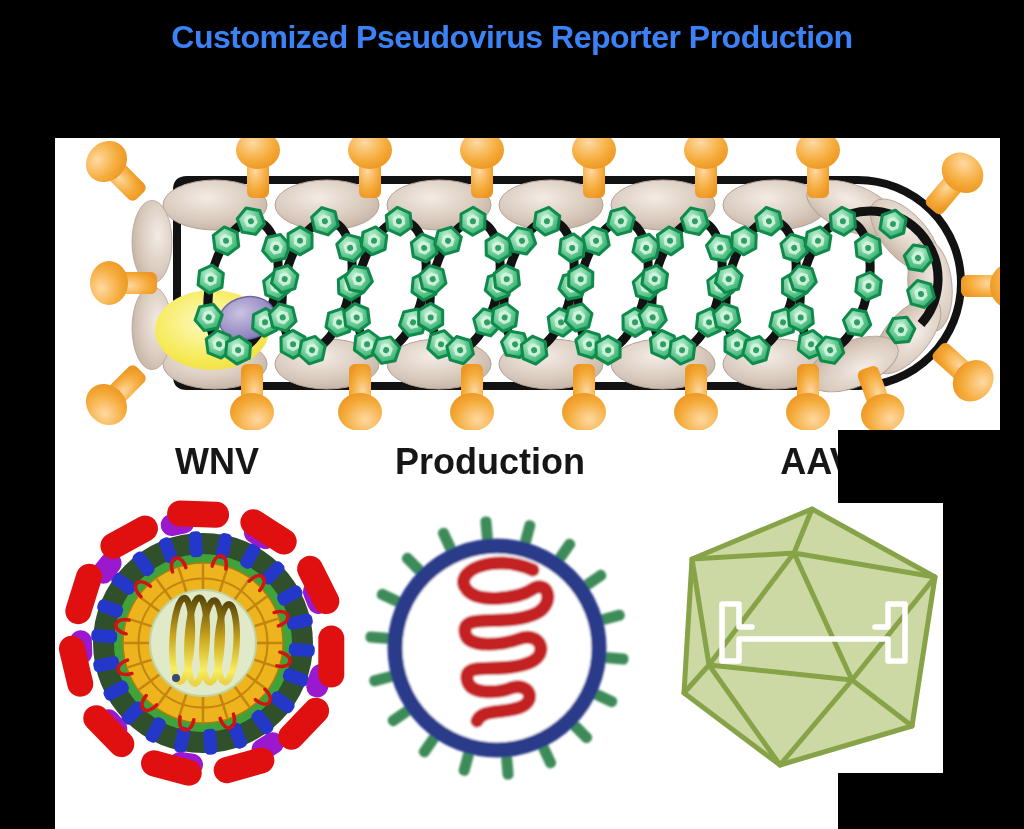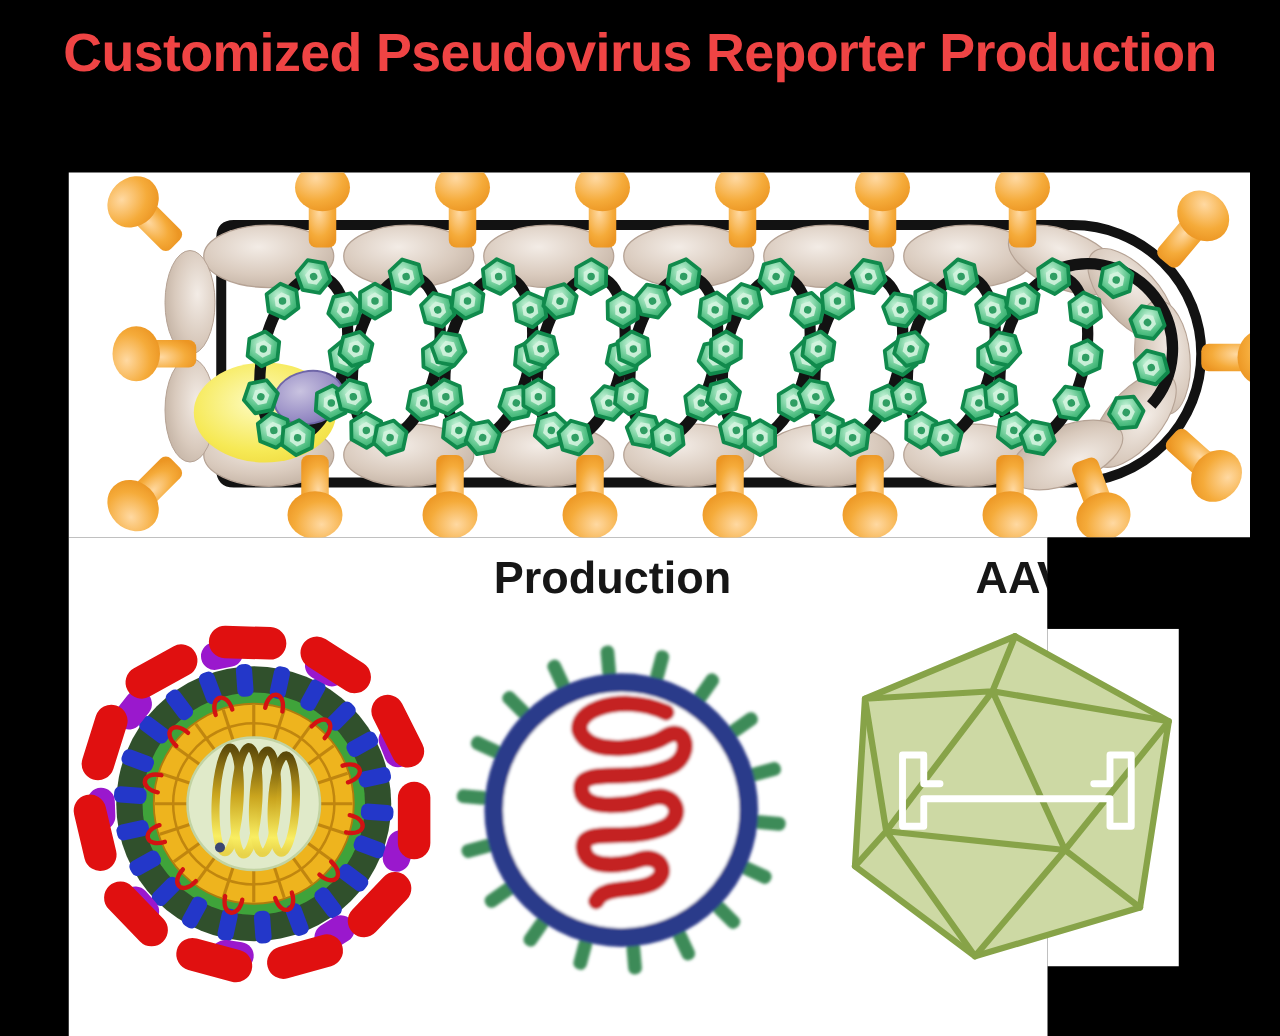--- a/index.html
+++ b/index.html
@@ -4,21 +4,21 @@
 <style>
   html,body{margin:0;padding:0;background:#000;}
   #stage{position:relative;width:1024px;height:829px;background:#000;overflow:hidden;
          font-family:"Liberation Sans",sans-serif;}
   .panel{position:absolute;background:#fff;}
   #panel-a{left:55px;top:138px;width:945px;height:292px;}
   #panel-b{left:55px;top:430px;width:783px;height:399px;}
   #panel-c{left:838px;top:503px;width:105px;height:270px;}
   #notch{position:absolute;left:838px;top:430px;width:186px;height:73px;background:#000;z-index:4;}
   #title{position:absolute;left:0;top:20px;width:1024px;text-align:center;
-         font-weight:700;font-size:43px;line-height:1.1;letter-spacing:-0.5px;color:#ef4444;z-index:2;}
+         font-weight:700;font-size:32px;line-height:1.1;letter-spacing:-0.5px;color:#3b82f6;z-index:2;}
   .virus-label{position:absolute;top:441px;transform:translateX(-50%);
          font-weight:700;font-size:36px;color:#161616;z-index:3;white-space:nowrap;}
   #lbl-wnv{left:217px;} #lbl-lenti{left:490px;} #lbl-aav{left:817px;}
   .art{position:absolute;z-index:2;}
   #rv-svg{left:55px;top:138px;}
   #wnv-svg{left:53px;top:493px;}
   #lv-svg{left:357px;top:508px;}
   #aav-svg{left:660px;top:495px;}
 </style>
 </head>
@@ -370,17 +370,18 @@
   </svg>
 
   <svg id="aav-svg" class="art" width="300" height="285" viewBox="0 0 300 285">
     <polygon points="152,14 275,82 252,231 120,270 24,198 32,64" fill="#cdd9a4" stroke="#87a348" stroke-width="5" stroke-linejoin="round"></polygon>
     <path d="M32,64 L134,58 L152,14 M134,58 L275,82 M134,58 L192,185 L252,231
              M192,185 L275,82 M192,185 L120,270 M134,58 L49,170 M49,170 L32,64
              M49,170 L24,198 M49,170 L120,270 M49,170 L192,185" fill="none" stroke="#87a348" stroke-width="5" stroke-linejoin="round" stroke-linecap="round"></path>
     <path d="M92,132 H79 V109 H62 V166 H79 V144 H228 V166 H245 V109 H228 V132 H215" fill="none" stroke="#ffffff" stroke-width="5.5" stroke-linejoin="round" stroke-linecap="round"></path>
   </svg>
 
+  <span id="lbl-wnv" class="virus-label">WNV</span>
   <span id="lbl-lenti" class="virus-label">Production</span>
   <span id="lbl-aav" class="virus-label">AAV</span>
 
   <div id="notch"></div>
 </div>
 
 </body></html>

